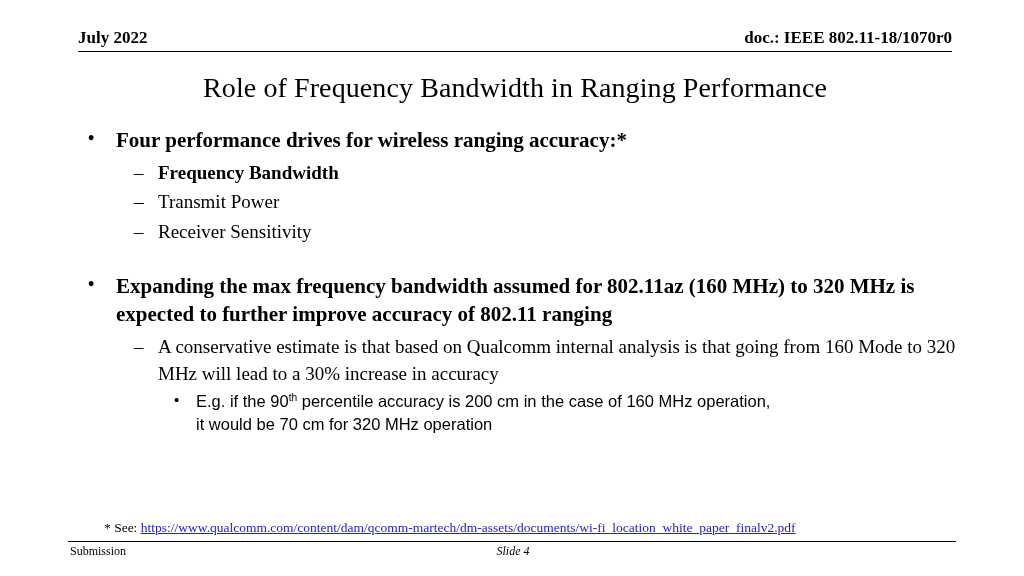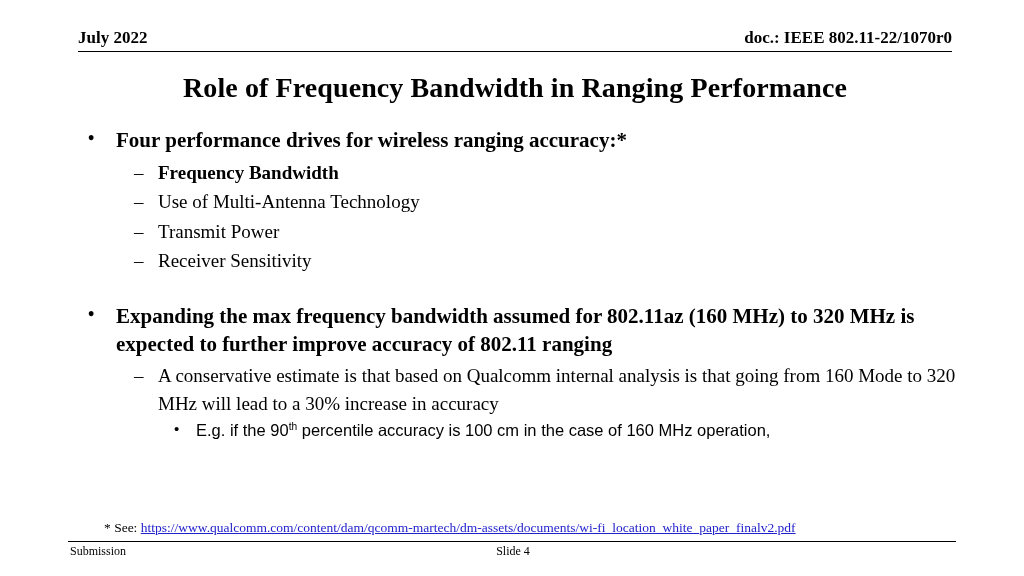--- a/index.html
+++ b/index.html
@@ -45,21 +45,21 @@
   }
 
   
   .slide-title {
     position: absolute;
     top: 72px;
     left: 78px;
     right: 72px;
     text-align: center;
     font-size: 28px;
-    font-weight: bold;
+    font-weight: normal;
     letter-spacing: 0.1px;
   }
 
   
   .body {
     position: absolute;
     top: 127px;
     left: 78px;
     right: 68px;
   }
@@ -161,53 +161,53 @@
     top: 544px;
     font-size: 12px;
     display: flex;
     justify-content: space-between;
   }
   .footer .center {
     position: absolute;
     left: 0;
     right: 0;
     text-align: center;
+    font-style: italic;
   }
   .footer .right-spacer { visibility: hidden; }
 </style>
 </head>
 <body>
 
 <div class="slide">
 
   <div class="header">
     <div class="header-row">
       <span>July 2022</span>
-      <span>doc.: IEEE 802.11-22/1070r0</span>
+      <span>doc.: IEEE 802.11-18/1070r0</span>
     </div>
     <div class="header-rule"></div>
   </div>
 
   <div class="slide-title">Role of Frequency Bandwidth in Ranging Performance</div>
 
   <div class="body">
     <ul class="lvl1">
 
       <li class="b1">
         <span class="bullet">•</span>
         <span>Four performance drives for wireless ranging accuracy:*</span>
 
         <ul class="lvl2">
           <li class="b2">
             <span class="dash">–</span>
             <span class="ul-text">Frequency Bandwidth</span>
           </li>
           <li class="b2">
             <span class="dash">–</span>
-            <span>Use of Multi-Antenna Technology</span>
           </li>
           <li class="b2">
             <span class="dash">–</span>
             <span>Transmit Power</span>
           </li>
           <li class="b2">
             <span class="dash">–</span>
             <span>Receiver Sensitivity</span>
           </li>
         </ul>
@@ -220,21 +220,21 @@
         <span>Expanding the max frequency bandwidth assumed for 802.11az (160 MHz) to 320 MHz is expected to further improve accuracy of 802.11 ranging</span>
 
         <ul class="lvl2">
           <li class="b2">
             <span class="dash">–</span>
             <span>A conservative estimate is that based on Qualcomm internal analysis is that going from 160 Mode to 320 MHz will lead to a 30% increase in accuracy</span>
 
             <ul class="lvl3">
               <li class="b3">
                 <span class="dot">•</span>
-                <span><span>E.g. if the 90</span><sup>th</sup><span> percentile accuracy is 100 cm in the case of 160 MHz operation,</span><br></span>
+                <span><span>E.g. if the 90</span><sup>th</sup><span> percentile accuracy is 200 cm in the case of 160 MHz operation,</span><br><span>it would be 70 cm for 320 MHz operation</span></span>
               </li>
             </ul>
           </li>
         </ul>
       </li>
 
     </ul>
   </div>
 
   <div class="footnote">

